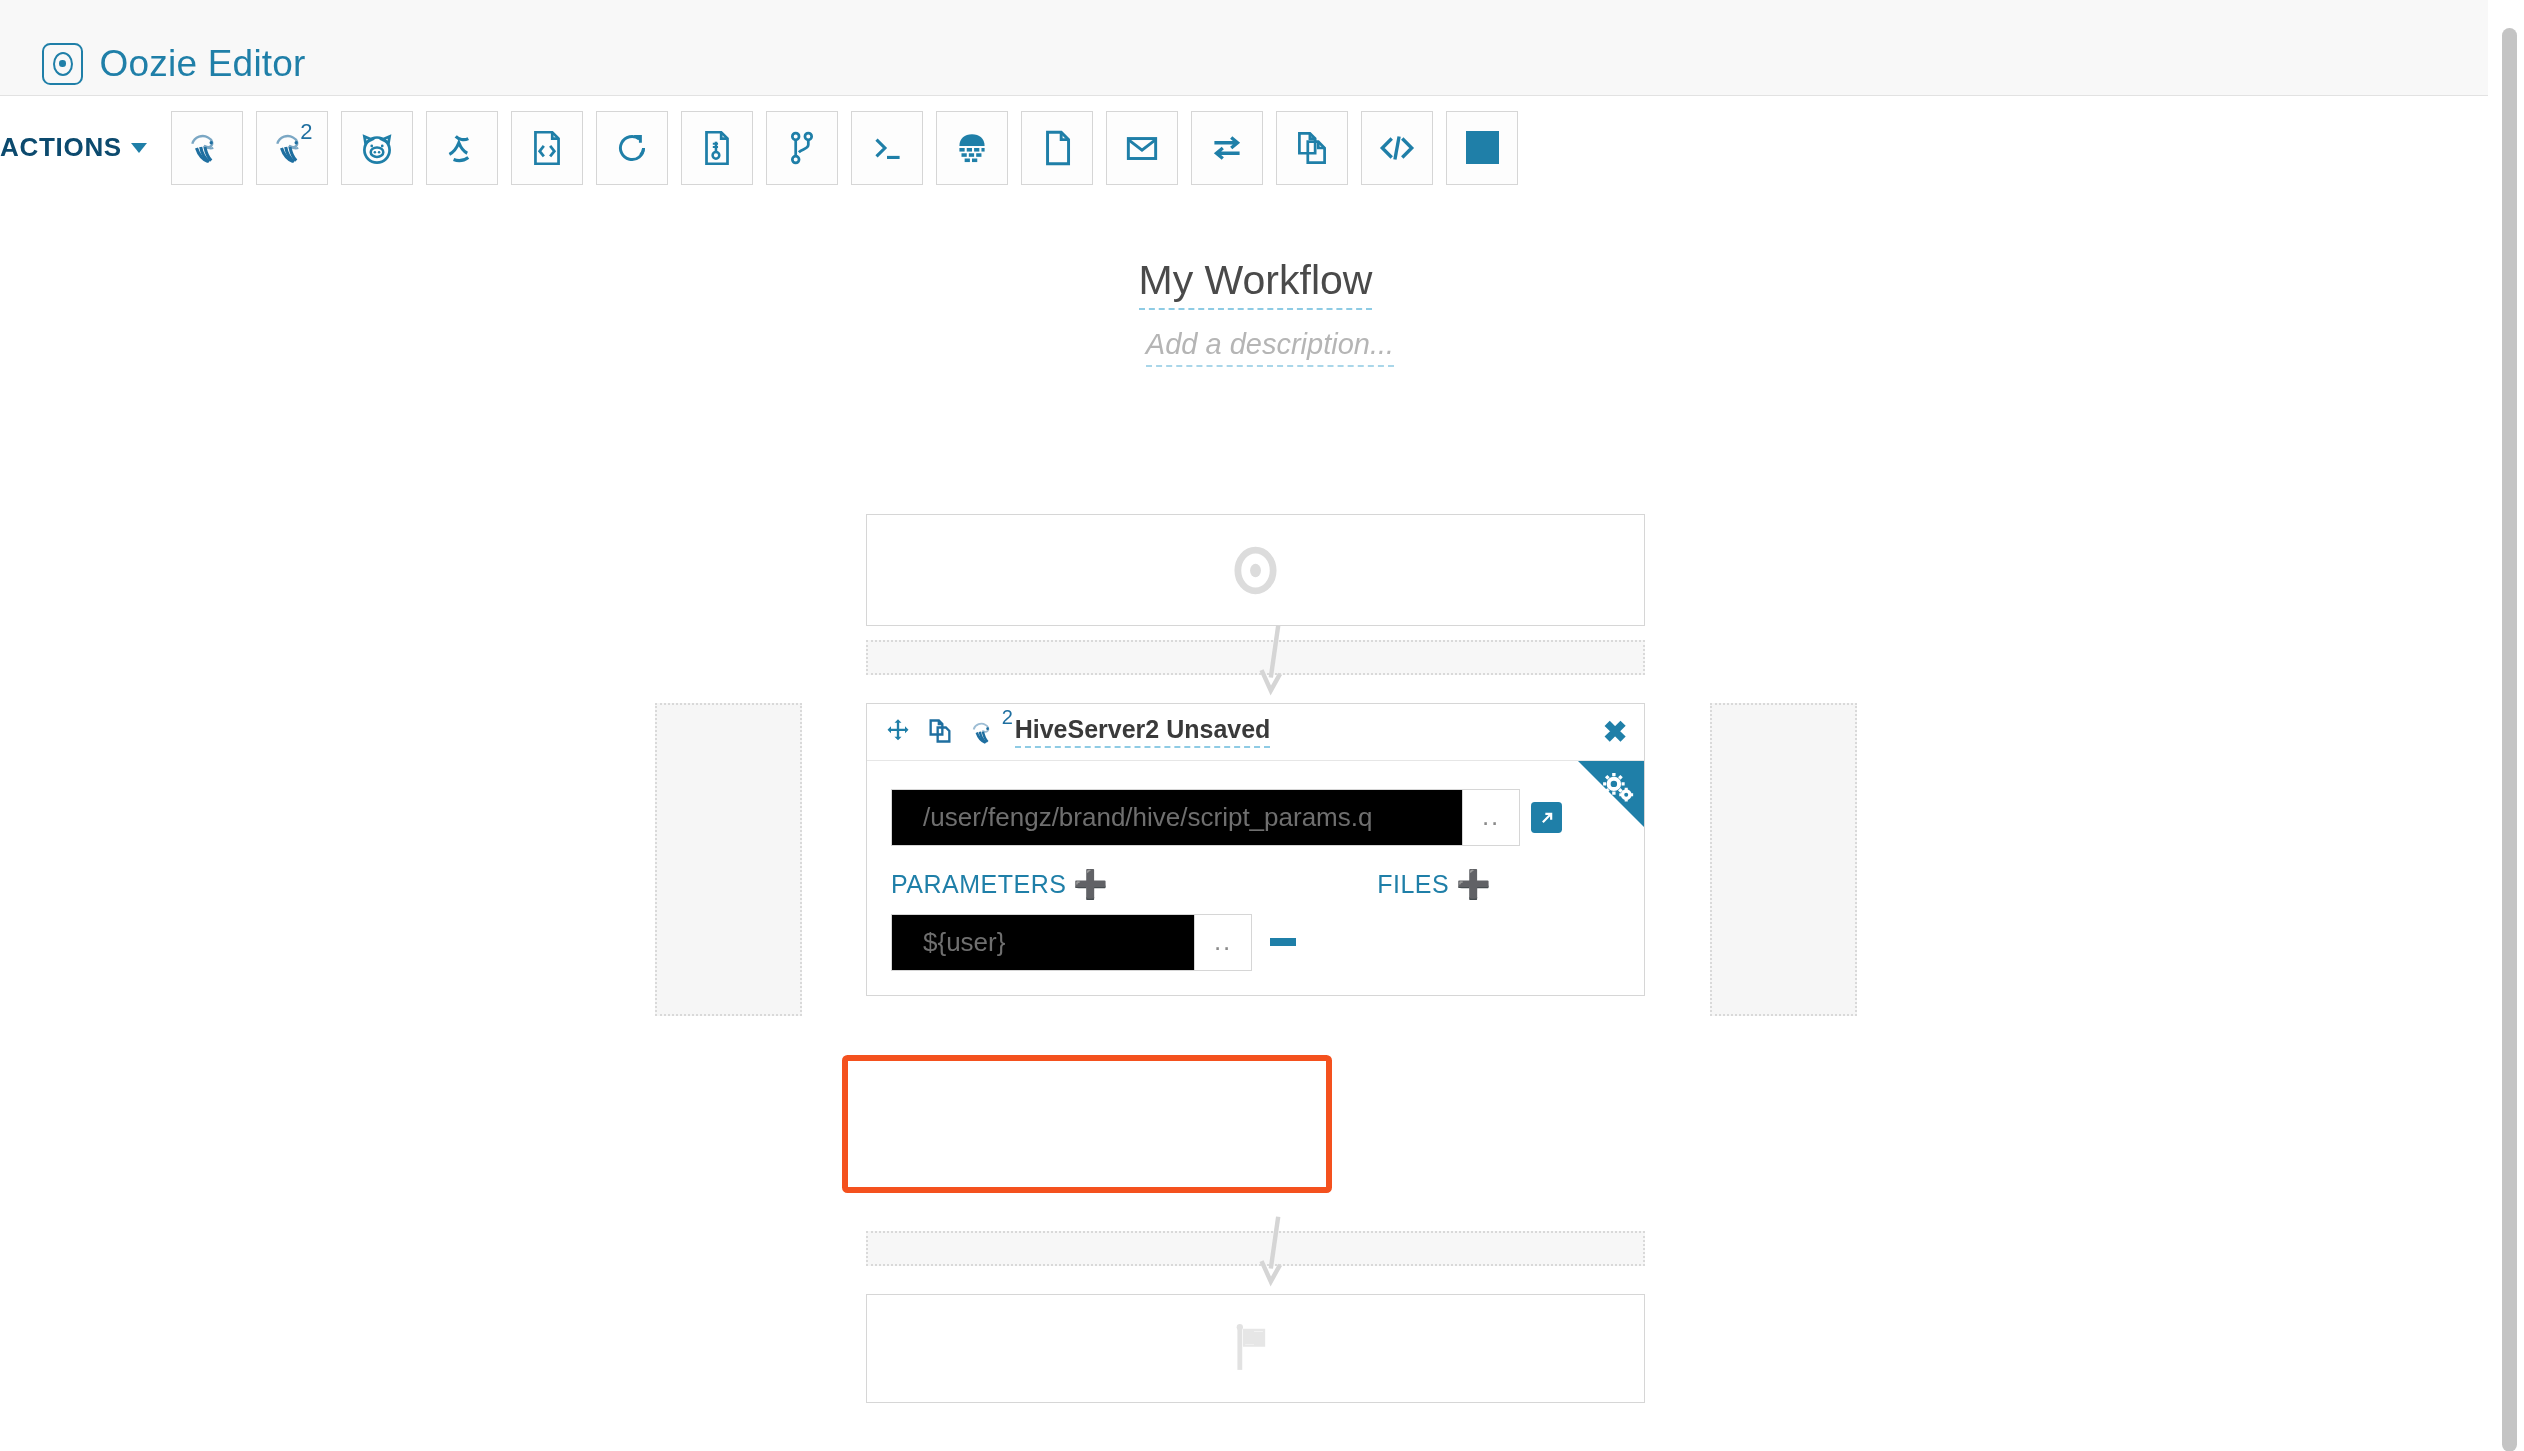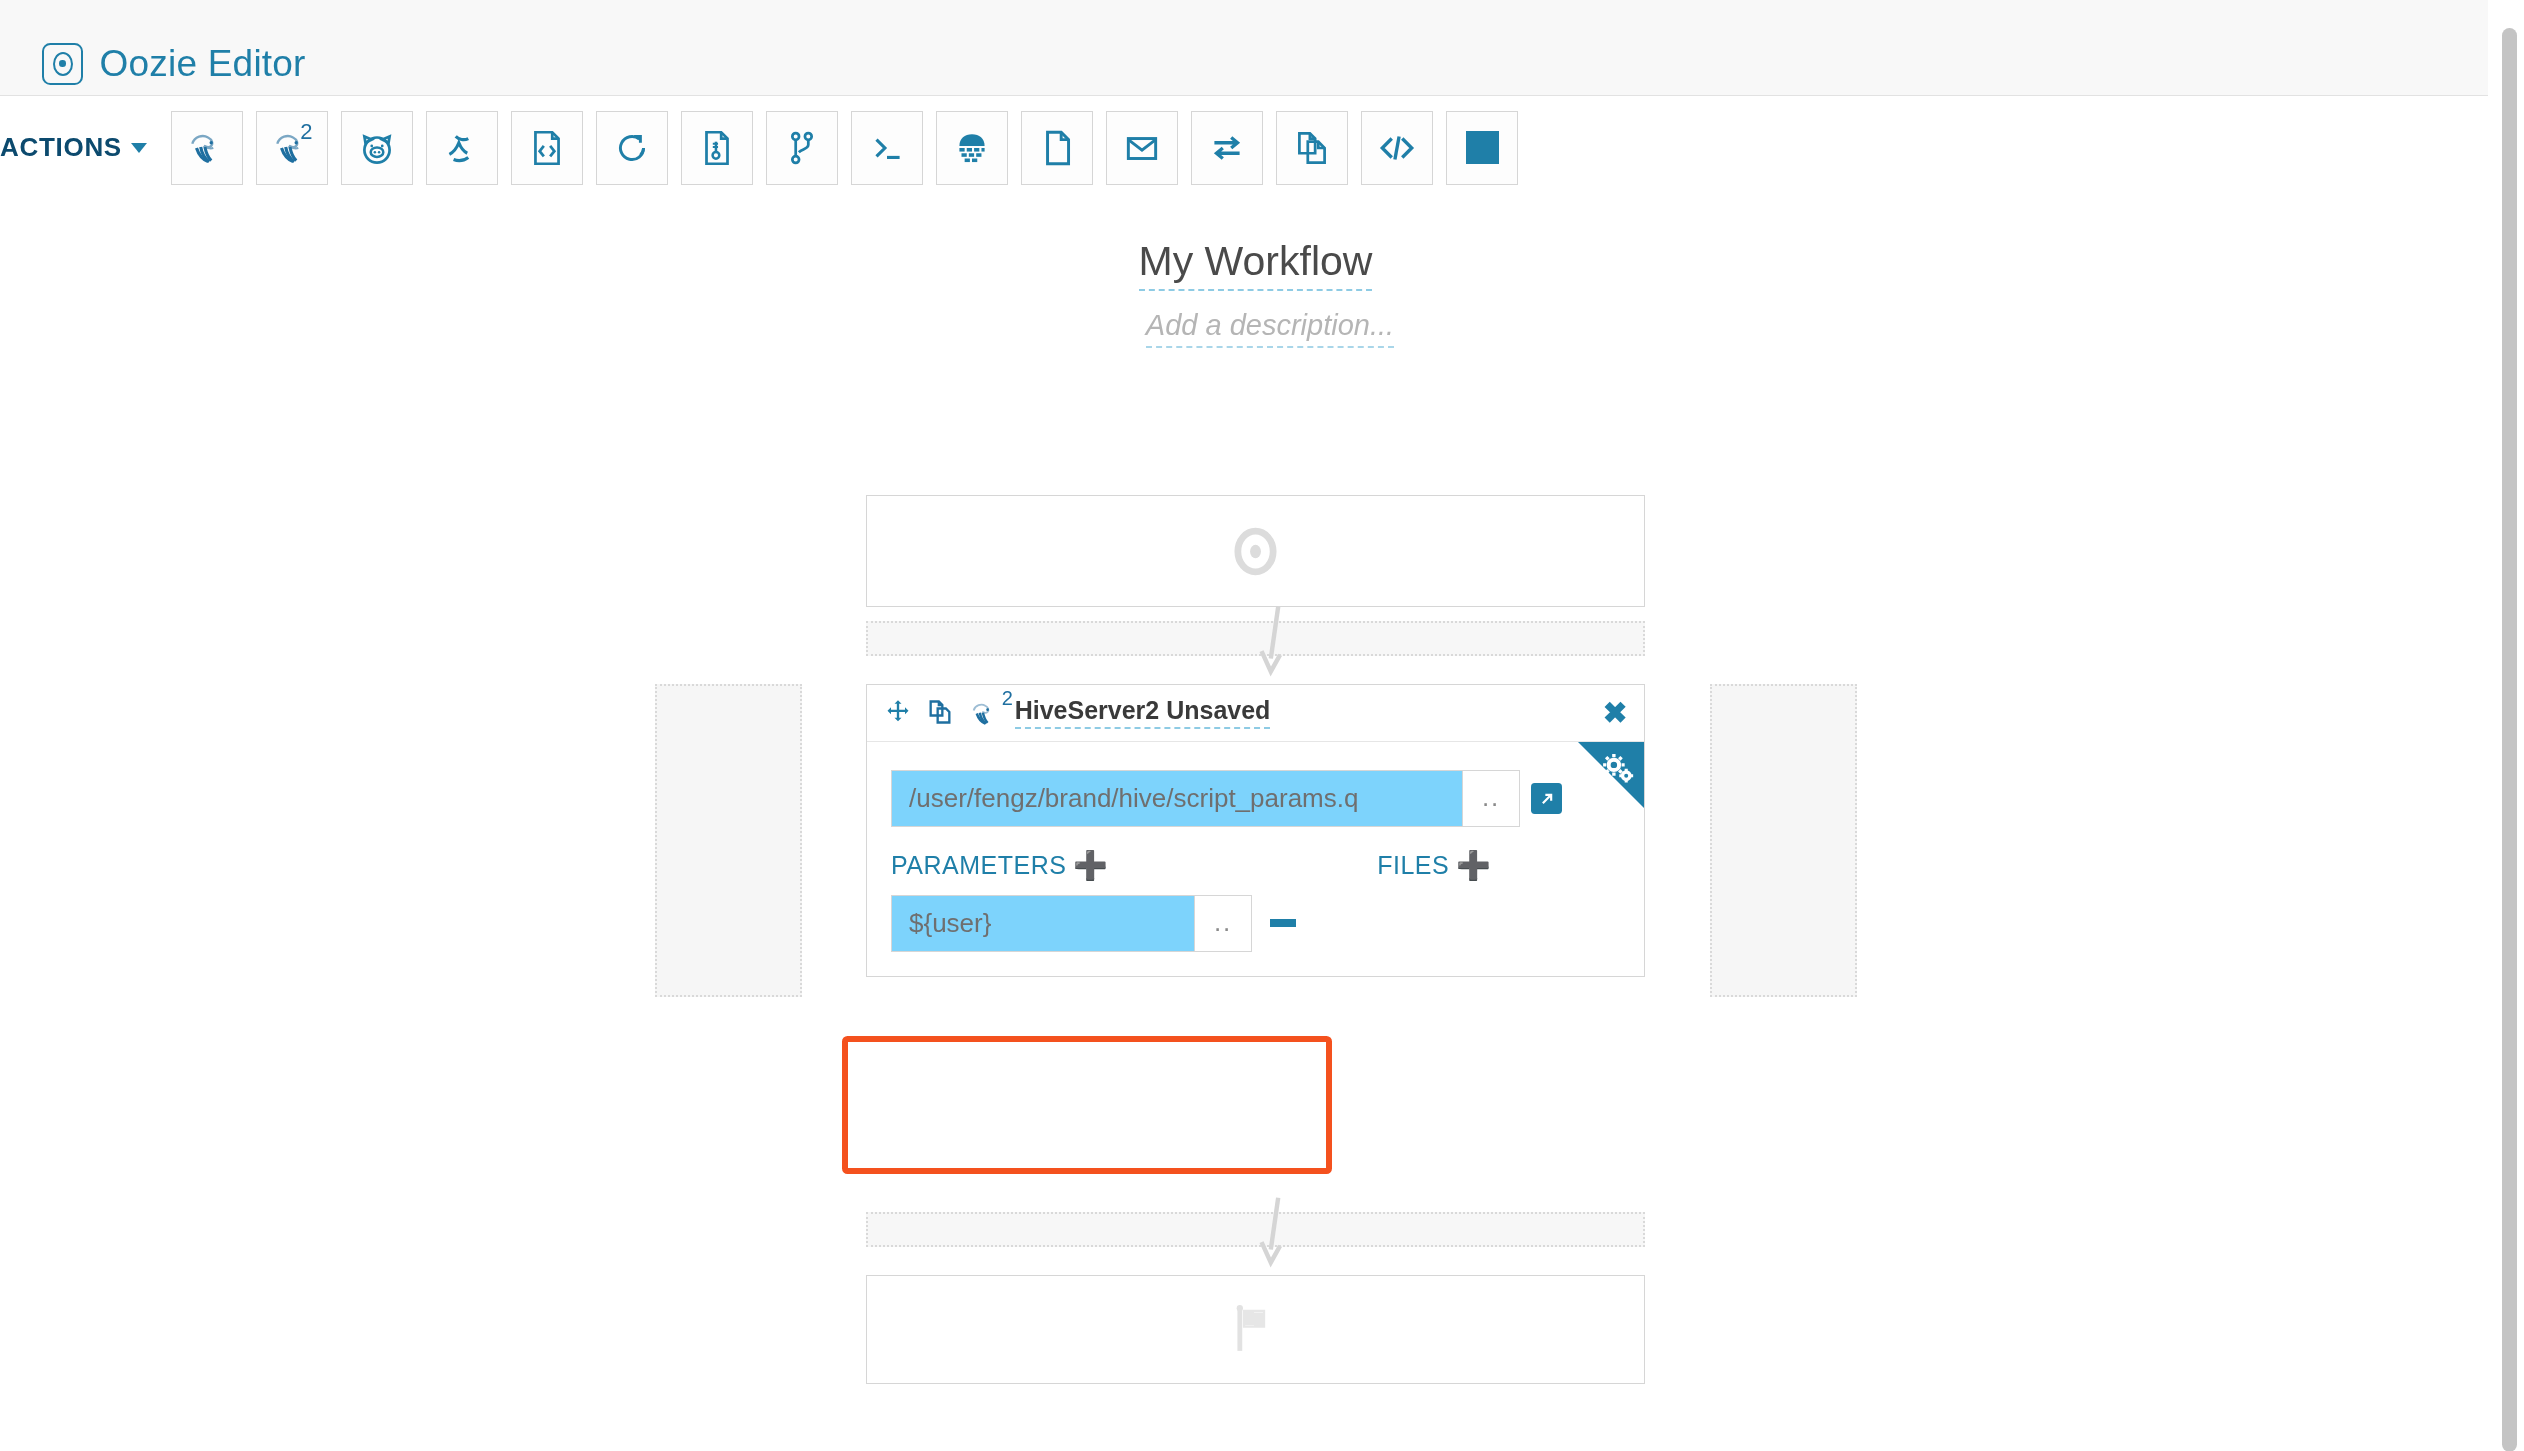--- a/index.html
+++ b/index.html
@@ -78,21 +78,21 @@
     position: relative;
   }
   .act svg { display: block; }
   .sup {
     position: absolute; top: 7.4px; right: 14.7px;
     font-size: 22px; color: #1f6fa0; font-weight: 500;
   }
   .act .solidsq { width: 33px; height: 33px; background: #1f7fa8; }
 
   
-  .canvas { position: absolute; left: 0; top: 187px; width: 2511px; }
+  .canvas { position: absolute; left: 0; top: 206px; width: 2511px; }
   .wf-title-wrap { text-align: center; margin-top: 53px; }
   .wf-title {
     display: inline-block; font-size: 41px; color: #4a4a4a; font-weight: 400;
     border-bottom: 2.8px dashed #8ecbe4; padding-bottom: 5.5px; line-height: 1.05;
   }
   .wf-desc-wrap { text-align: center; margin-top: 18.4px; }
   .wf-desc {
     display: inline-block; font-size: 29px; color: #b5b5b5; font-style: italic;
     border-bottom: 2.8px dashed #a9d6e9; padding-bottom: 3.7px; margin-left: 29px;
   }
@@ -145,22 +145,22 @@
   .gear-corner {
     position: absolute; right: 0; top: 0;
     width: 0; height: 0;
     border-top: 66px solid #1f7fa8;
     border-left: 66px solid transparent;
   }
   .gear-glyph { position: absolute; right: 7.4px; top: 9.2px; }
 
   .field-row { display: flex; align-items: center; }
   .txtinput {
-    height: 57px; border: 1.8px solid #d6d6d6; background: #7dd3fc;
-    display: flex; align-items: center; padding: 0 17px;
+    height: 57px; border: 1.8px solid #d6d6d6; background: #000000;
+    display: flex; align-items: center; padding: 0 31px;
     font-size: 26px; color: #6f6f6f; white-space: nowrap; overflow: hidden;
   }
   .dotsbtn {
     height: 57px; width: 57px; border: 1.8px solid #d6d6d6; border-left: none;
     background: #fff; display: flex; align-items: flex-end; justify-content: center;
     padding-bottom: 13px; font-size: 26px; color: #8a8a8a; letter-spacing: 1.8px;
   }
   .ext-link {
     width: 31px; height: 31px; background: #1f7fa8; border-radius: 3.7px;
     margin-left: 11px; display: flex; align-items: center; justify-content: center;

